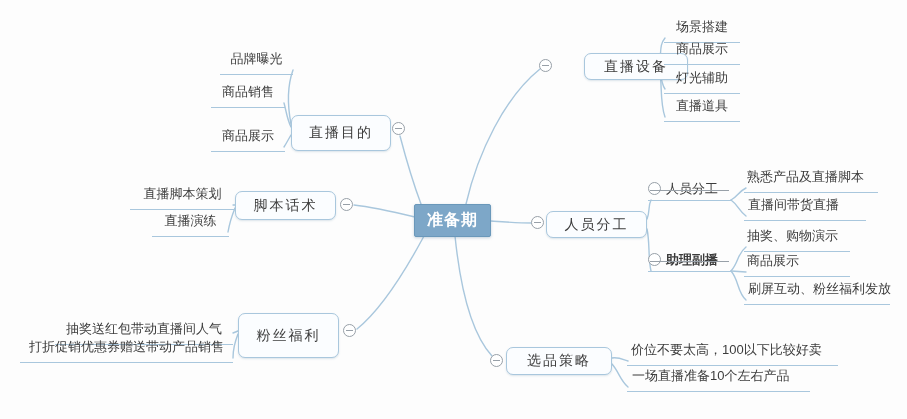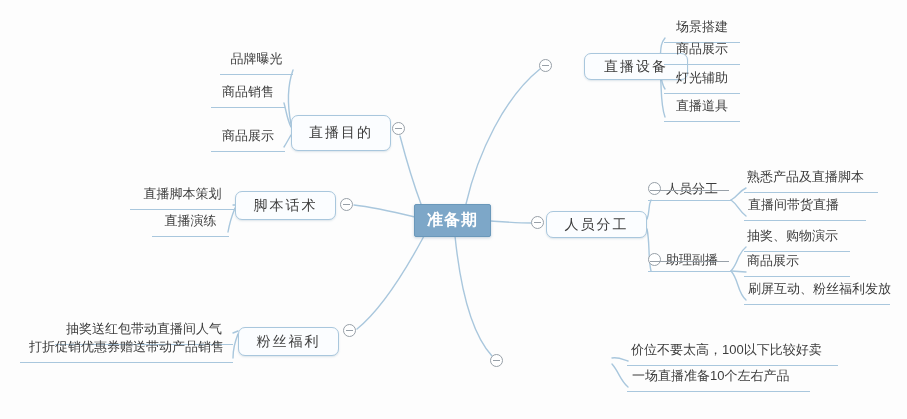--- a/index.html
+++ b/index.html
@@ -153,21 +153,21 @@
   <span class="minus-icon" style="left:392px; top:122px;"></span>
   <div class="leaf" style="left:220px; top:51px; width:73px;">品牌曝光</div>
   <div class="leaf" style="left:211px; top:84px; width:74px;">商品销售</div>
   <div class="leaf" style="left:211px; top:128px; width:74px;">商品展示</div>
 
   <div class="branch-box" style="left:235px; top:191px; width:101px; height:29px;">脚本话术</div>
   <span class="minus-icon" style="left:340px; top:198px;"></span>
   <div class="leaf" style="left:130px; top:186px; width:105px;">直播脚本策划</div>
   <div class="leaf" style="left:152px; top:213px; width:77px;">直播演练</div>
 
-  <div class="branch-box" style="left:238px; top:327px; width:101px; height:29px;text-align:center;">粉丝福利</div>
+  <div class="branch-box" style="left:238px; top:313px; width:101px; height:45px;text-align:center;">粉丝福利</div>
   <span class="minus-icon" style="left:343px; top:324px;"></span>
   <div class="leaf" style="left:55px; top:321px; width:178px;">抽奖送红包带动直播间人气</div>
   <div class="leaf" style="left:20px; top:339px; width:213px;">打折促销优惠券赠送带动产品销售</div>
 
   <div class="branch-box" style="left:584px; top:53px; width:104px; height:27px;">直播设备</div>
   <span class="minus-icon" style="left:539px; top:59px;"></span>
   <div class="leaf align-left" style="left:664px; top:19px; width:76px; padding-left:12px;">场景搭建</div>
   <div class="leaf align-left" style="left:664px; top:41px; width:76px; padding-left:12px;">商品展示</div>
   <div class="leaf align-left" style="left:664px; top:70px; width:76px; padding-left:12px;">灯光辅助</div>
   <div class="leaf align-left" style="left:664px; top:98px; width:76px; padding-left:12px;">直播道具</div>
@@ -175,25 +175,26 @@
   <div class="branch-box" style="left:546px; top:211px; width:101px; height:27px;">人员分工</div>
   <span class="minus-icon" style="left:531px; top:216px;"></span>
 
   <div class="subnode" style="left:648px; top:181px; width:83px;">
     <span class="minus-icon"></span>
     <span>人员分工</span>
   </div>
   <div class="leaf align-left" style="left:744px; top:169px; width:134px; padding-left:3px;">熟悉产品及直播脚本</div>
   <div class="leaf align-left" style="left:744px; top:197px; width:122px; padding-left:4px;">直播间带货直播</div>
 
-  <div class="subnode" style="left:648px; top:252px; width:83px;">
+  <div class="subnode" style="left:648px; top:252px; width:83px;font-weight:bold;">
     <span class="minus-icon"></span>
     <span>助理副播</span>
   </div>
   <div class="leaf align-left" style="left:744px; top:228px; width:106px; padding-left:3px;">抽奖、购物演示</div>
   <div class="leaf align-left" style="left:744px; top:253px; width:106px; padding-left:3px;">商品展示</div>
   <div class="leaf align-left" style="left:744px; top:281px; width:146px; padding-left:4px;">刷屏互动、粉丝福利发放</div>
 
+  <div class="branch-box" style="left:506px; top:347px; width:106px; height:28px;">选品策略</div>
   <span class="minus-icon" style="left:490px; top:354px;"></span>
   <div class="leaf align-left" style="left:627px; top:342px; width:211px; padding-left:4px;">价位不要太高，100以下比较好卖</div>
   <div class="leaf align-left" style="left:627px; top:368px; width:183px; padding-left:5px;">一场直播准备10个左右产品</div>
 
 </div>
 
 </body></html>

